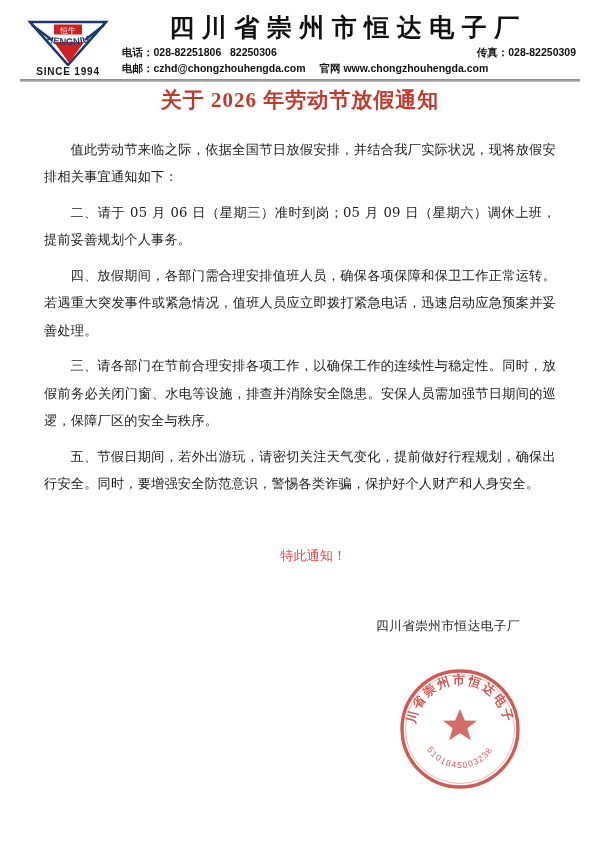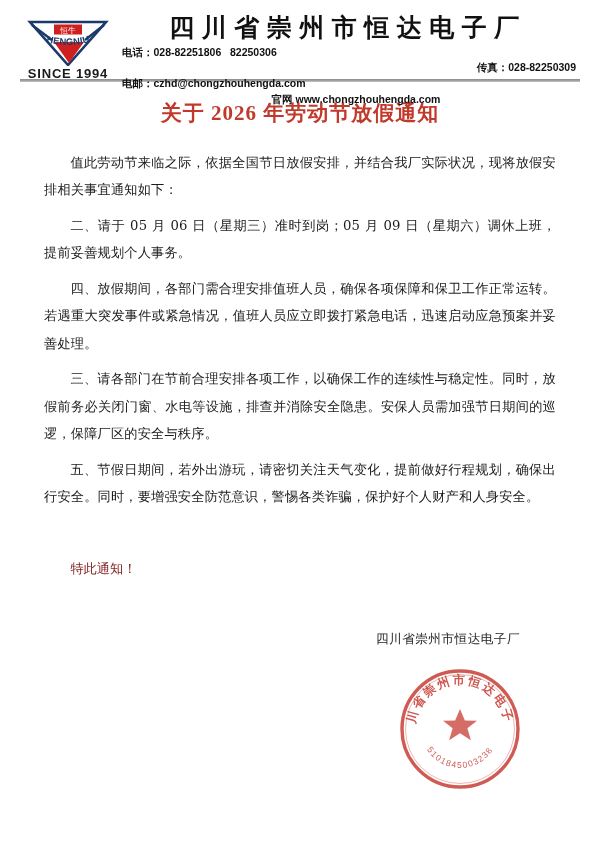--- a/index.html
+++ b/index.html
@@ -43,21 +43,21 @@
   }
 
   .logo-mark {
     position: relative;
     width: 84px;
     height: 50px;
   }
 
   .logo-since {
     font-family: "Liberation Sans", sans-serif;
-    font-size: 13px;
+    font-size: 10px;
     font-weight: bold;
     color: #1a1a1a;
     letter-spacing: 0.8px;
     margin-top: 0px;
     white-space: nowrap;
   }
 
   .head-right {
     flex: 1 1 auto;
     padding-left: 8px;
@@ -78,39 +78,38 @@
 
   .contact-row {
     display: flex;
     font-family: "Liberation Sans", sans-serif;
     font-size: 10.5px;
     font-weight: bold;
     color: #111111;
     margin-top: 4px;
     line-height: 1.45;
     white-space: nowrap;
-    flex-direction: column;
   }
   .contact-row .c-left { flex: 0 0 auto; }
   .contact-row .c-right { margin-left: auto; padding-right: 2px; text-align: center;}
 
   .contact-row.row2 { margin-top: 1px; }
   .contact-row.row2 .c-left { flex: 0 0 auto; }
   .contact-row.row2 .c-right { margin-left: 14px; }
 
   .rule {
     margin: 3px 20px 0 20px;
     height: 3px;
     background: linear-gradient(to bottom, #8d8d8d 0%, #9b9b9b 45%, #c9c9c9 100%);
   }
 
   
   .doc-title {
     text-align: center;
-    margin-top: 17px;
+    margin-top: 4px;
     font-family: "Liberation Serif", "DejaVu Serif", serif;
     font-size: 21px;
     font-weight: bold;
     color: #c0392b;
     letter-spacing: 1px;
   }
 
   
   .body-wrap {
     margin: 22px 44px 0 44px;
@@ -124,23 +123,24 @@
     text-align: justify;
     text-indent: 2em;
     margin: 0 0 8px 0;
     letter-spacing: 0.2px;
   }
 
   .closing {
     margin-top: 46px;
     font-family: Liberation Sans, sans-serif;
     font-size: 13.2px;
-    color: #7f1d1d;
+    color: #ef4444;
     text-indent: 2em;
     line-height: 2.0;
+    text-align: center;
   }
 
   
   .sign-area {
     position: relative;
     margin-top: 18px;
     height: 120px;
   }
 
   .sign-lines {

